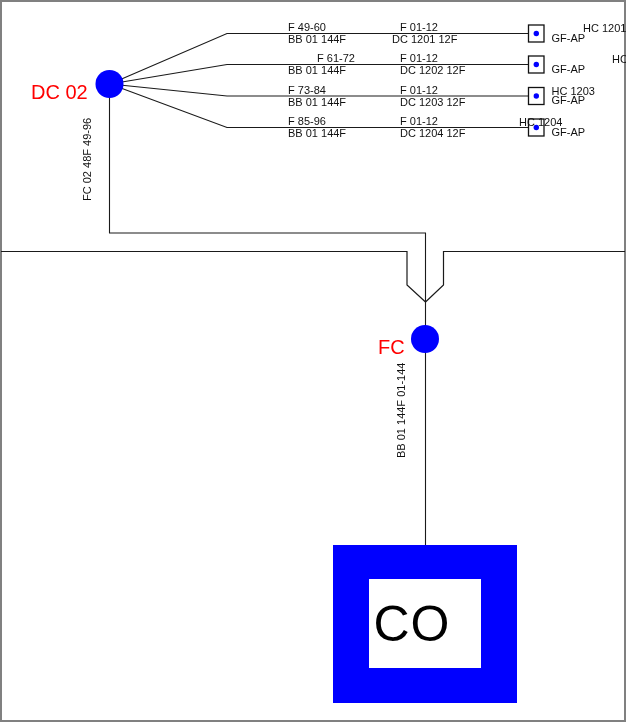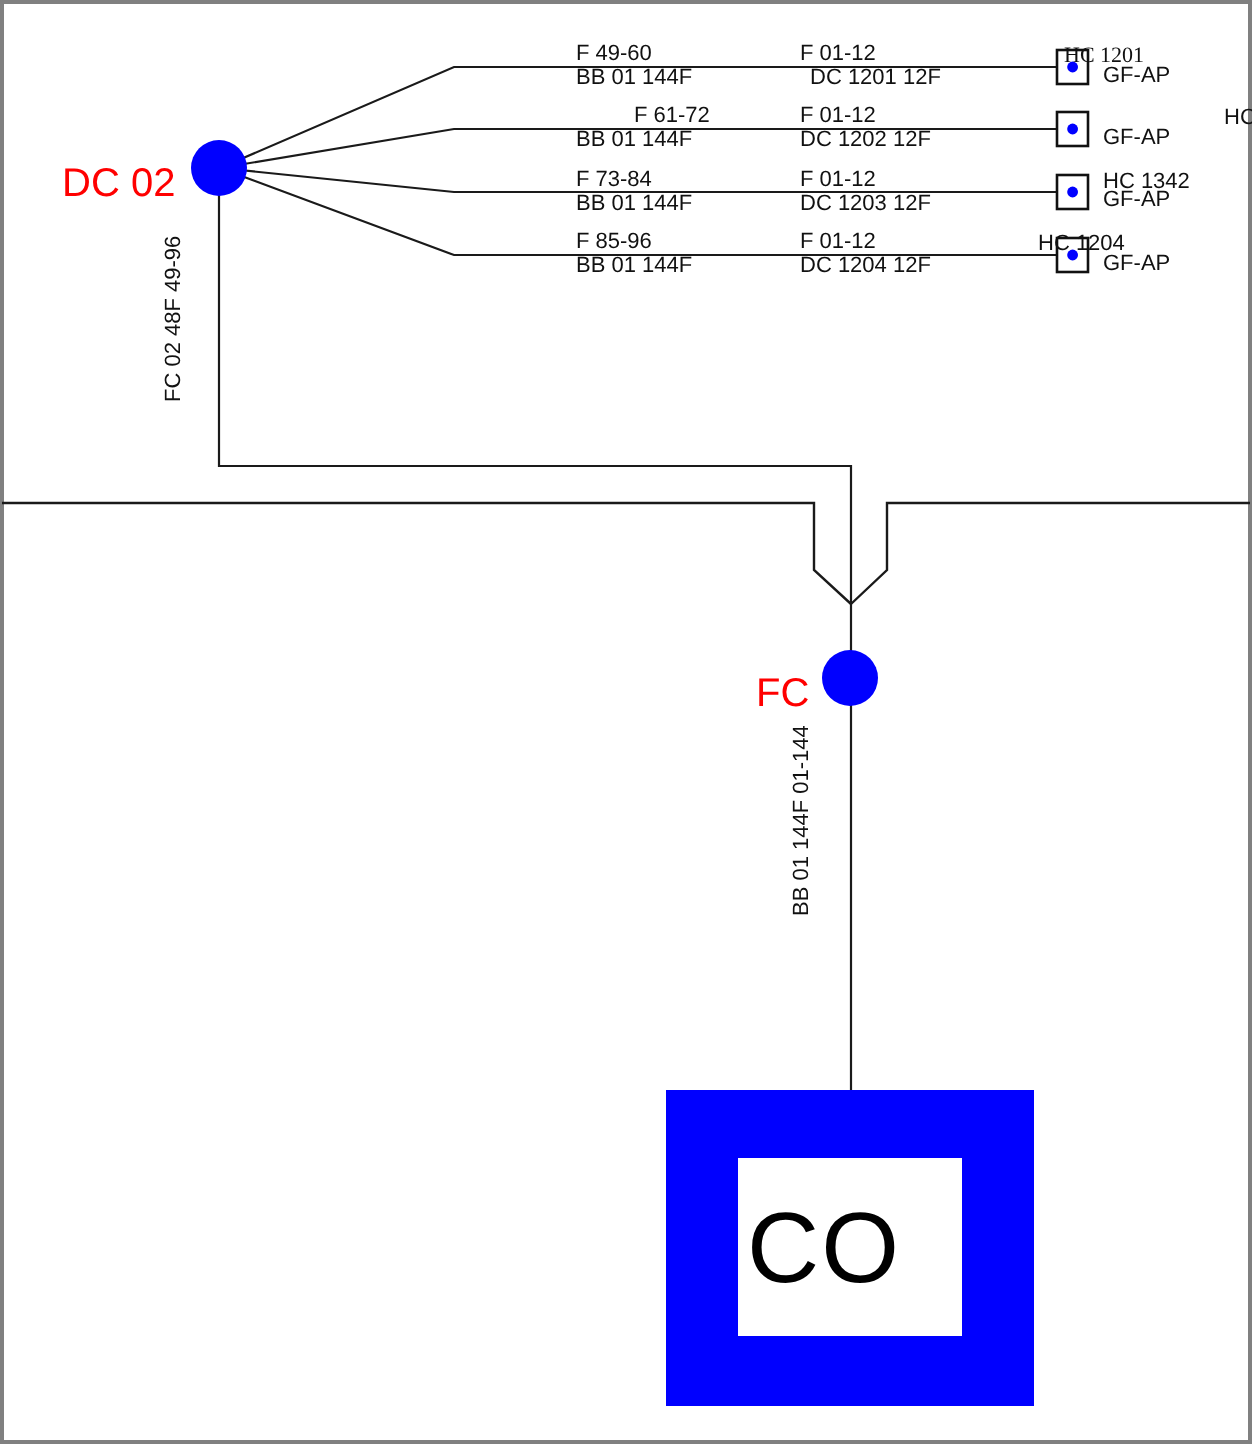--- a/index.html
+++ b/index.html
@@ -84,36 +84,36 @@
   <div class="red" style="left:31px;top:83px;">DC 02</div>
   <div class="red" style="left:378px;top:338px;">FC</div>
   <div class="co-label">CO</div>
 
   <div class="vlabel" style="left:94px;top:188px;">FC 02 48F 49-96</div>
   <div class="vlabel" style="left:408px;top:445px;">BB 01 144F 01-144</div>
 
   <div class="lbl" style="left:288px;top:22px;">F 49-60</div>
   <div class="lbl" style="left:288px;top:34px;">BB 01 144F</div>
   <div class="lbl" style="left:400px;top:22px;">F 01-12</div>
-  <div class="lbl" style="left:405px;top:34px;">DC 1201 12F</div>
-  <div class="lbl two" style="left:532px;top:24px;font-family:Liberation Serif, serif;">HC 1201</div>
+  <div class="lbl" style="left:392px;top:34px;">DC 1201 12F</div>
+  <div class="lbl two" style="left:583px;top:24px;">HC 1201</div>
   <div class="lbl two" style="left:551.5px;top:33.7px;">GF-AP</div>
 
   <div class="lbl" style="left:288px;top:53px;padding-left:29px;">F 61-72</div>
   <div class="lbl" style="left:288px;top:65px;">BB 01 144F</div>
   <div class="lbl" style="left:400px;top:53px;">F 01-12</div>
   <div class="lbl" style="left:400px;top:65px;">DC 1202 12F</div>
   <div class="lbl two" style="left:583px;top:55px;margin-left:29px;">HC 1202</div>
   <div class="lbl two" style="left:551.5px;top:64.7px;">GF-AP</div>
 
   <div class="lbl" style="left:288px;top:84.5px;">F 73-84</div>
   <div class="lbl" style="left:288px;top:96.5px;">BB 01 144F</div>
   <div class="lbl" style="left:400px;top:84.5px;">F 01-12</div>
   <div class="lbl" style="left:400px;top:96.5px;">DC 1203 12F</div>
-  <div class="lbl two" style="left:551.5px;top:86.5px;">HC 1342</div>
+  <div class="lbl two" style="left:551.5px;top:86.5px;">HC 1203</div>
   <div class="lbl two" style="left:551.5px;top:96.2px;">GF-AP</div>
 
   <div class="lbl" style="left:288px;top:116px;">F 85-96</div>
   <div class="lbl" style="left:288px;top:128px;">BB 01 144F</div>
   <div class="lbl" style="left:400px;top:116px;">F 01-12</div>
   <div class="lbl" style="left:400px;top:128px;">DC 1204 12F</div>
   <div class="lbl two" style="left:519px;top:118px;">HC 1204</div>
   <div class="lbl two" style="left:551.5px;top:127.7px;">GF-AP</div>
 
 </div>

